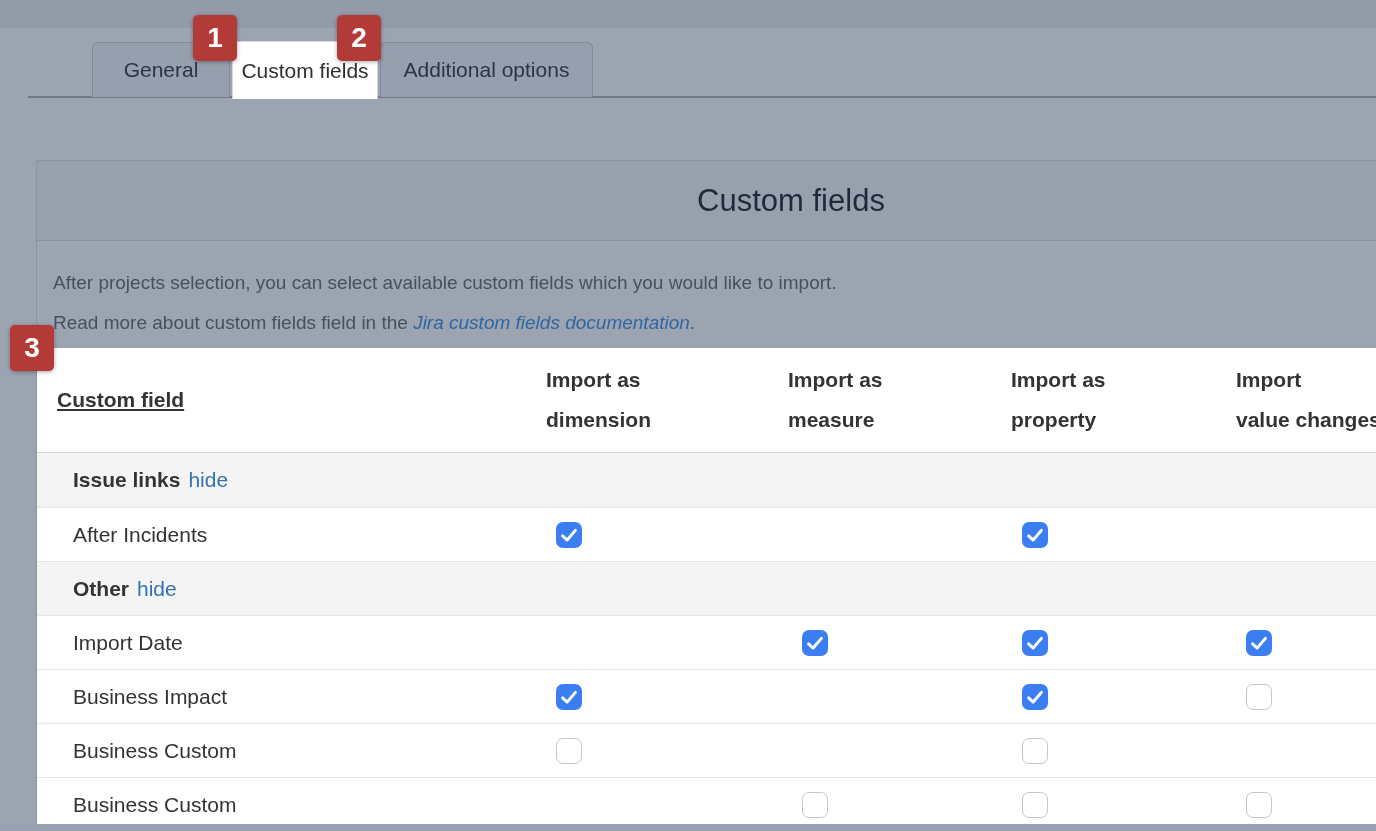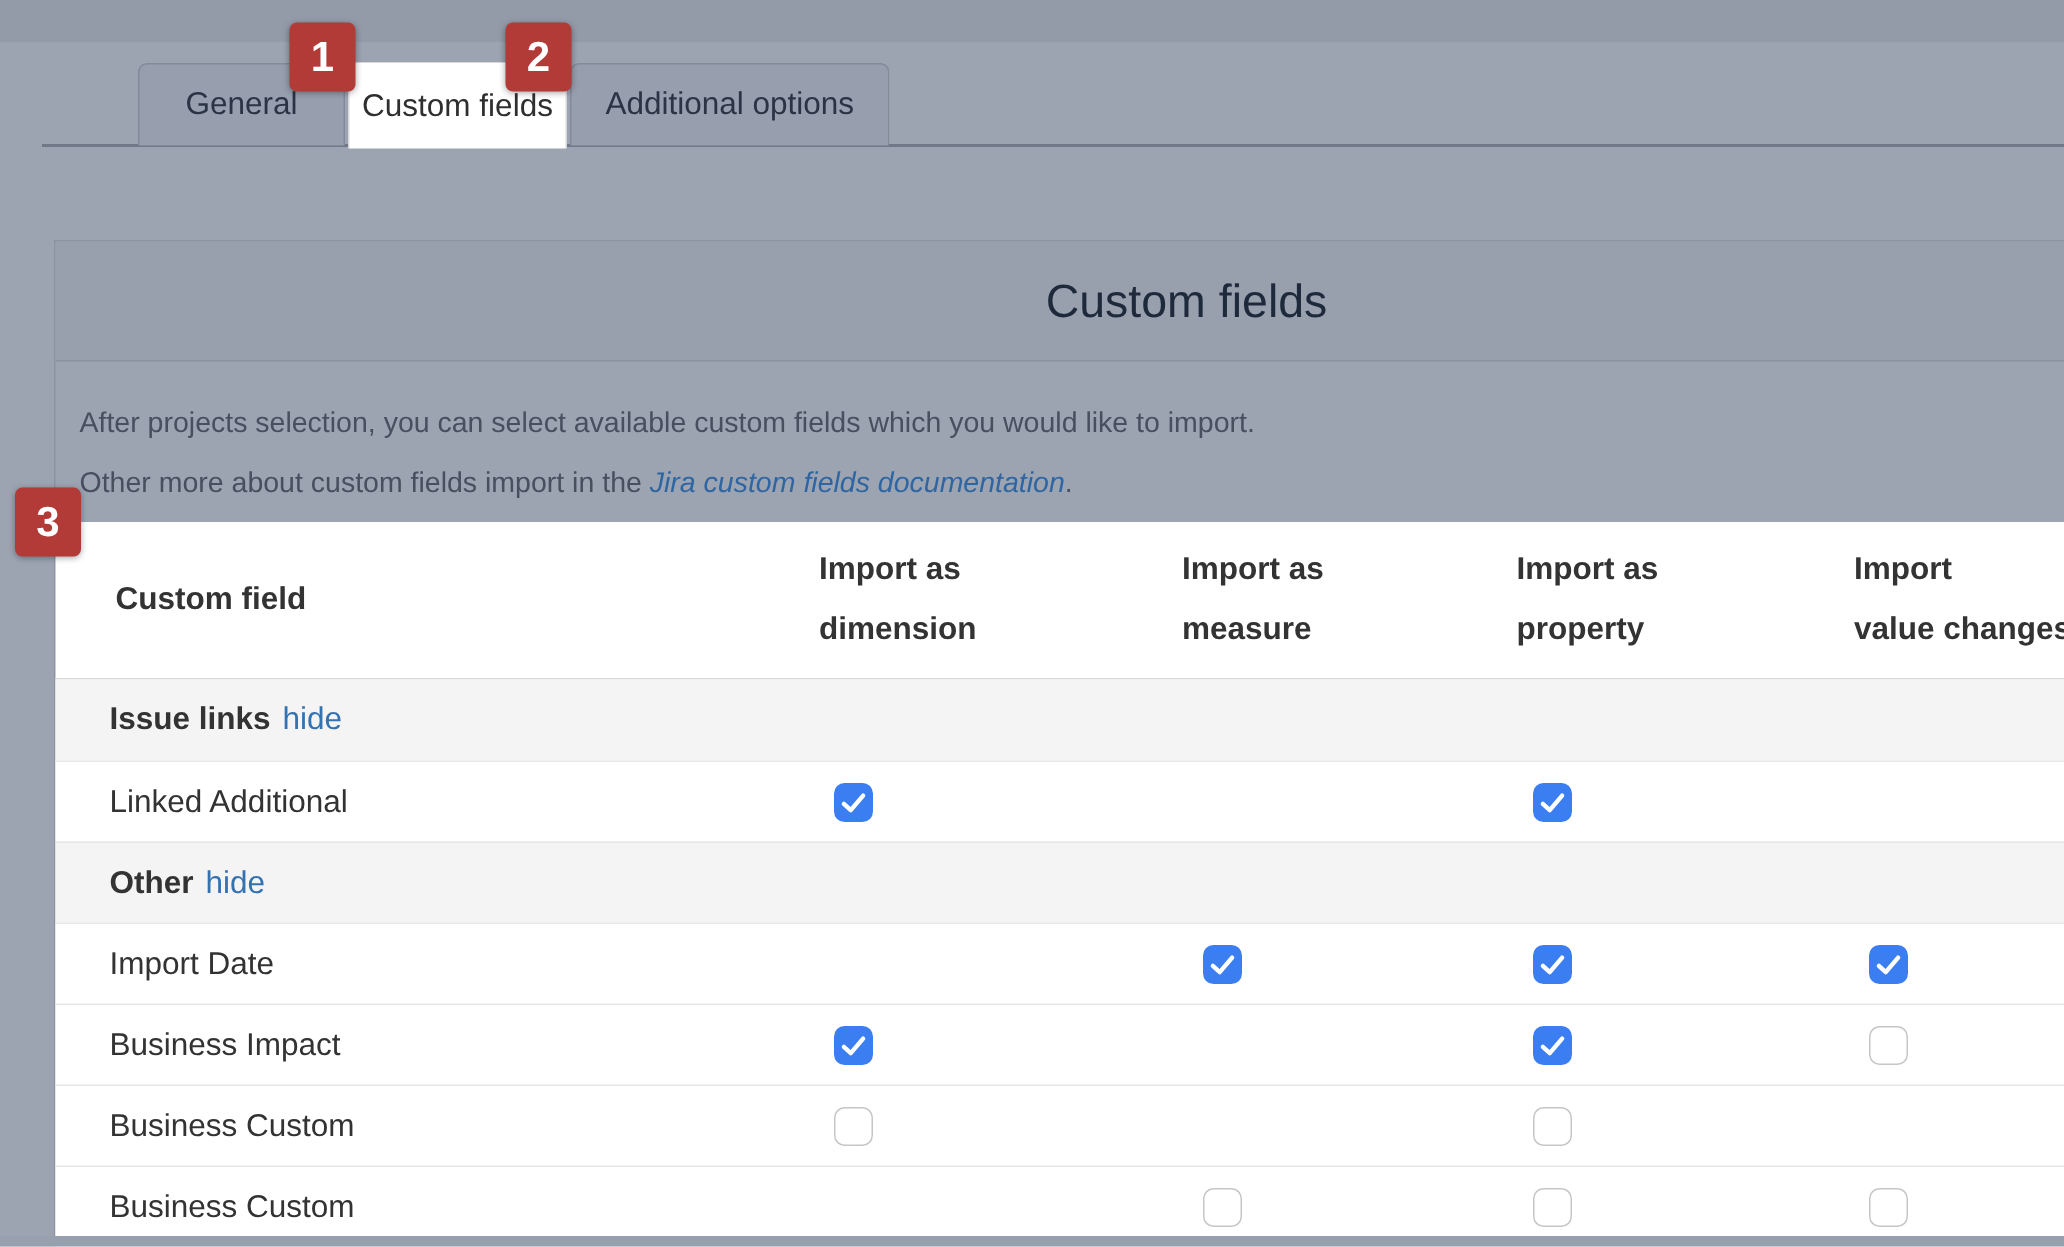--- a/index.html
+++ b/index.html
@@ -58,21 +58,21 @@
   .panel-desc{height:107px;padding:22px 16px 0 16px;font-size:19px;color:#47505f;line-height:40px;}
   .panel-desc a{color:var(--desc_link,#2f66a2);text-decoration:none;cursor:pointer;font-style:italic;}
 
   
   .cftable{background:#ffffff;width:100%;height:476px;position:relative;}
   .thead{position:relative;height:105px;border-bottom:1px solid #d9d9d9;}
   .th{
     position:absolute;font-weight:bold;font-size:21px;color:#333;
     line-height:40px;white-space:pre-line;top:50%;transform:translateY(-50%);
   }
-  .th.c0{left:40px;width:420px;}
+  .th.c0{left:20px;width:420px;text-decoration:underline;}
   .th.c1{left:509px;width:175px;}
   .th.c2{left:751px;width:175px;}
   .th.c3{left:974px;width:175px;}
   .th.c4{left:1199px;width:180px;}
 
   .trow{position:relative;height:54px;border-top:1px solid #e6e6e6;background:#fff;}
   .trow:first-child{border-top:none;}
   .trow.group{background:#f4f4f5;}
   .rlabel{
     position:absolute;left:36px;top:50%;transform:translateY(-50%);
@@ -104,21 +104,21 @@
 <div class="badge badge1">1</div>
 <div class="badge badge2">2</div>
 <div class="badge badge3">3</div>
 
 <div class="panel">
   <div class="panel-header">
     <div class="panel-title">Custom fields</div>
   </div>
   <div class="panel-desc">
     <div>After projects selection, you can select available custom fields which you would like to import.</div>
-    <div><span>Other more about custom fields import in the </span><a>Jira custom fields documentation</a><span>.</span></div>
+    <div><span>Read more about custom fields field in the </span><a>Jira custom fields documentation</a><span>.</span></div>
   </div>
   <div class="cftable">
     <div class="thead">
       <div class="th c0">Custom field</div>
       <div class="th c1">Import as
 dimension</div>
       <div class="th c2">Import as
 measure</div>
       <div class="th c3">Import as
 property</div>
@@ -133,21 +133,21 @@
           <div class="cb on" style="left: 519px;">
             <svg viewBox="0 0 24 24">
               <polyline points="5,13 10,17.5 19,7" fill="none" stroke="#ffffff" stroke-width="3.2" stroke-linecap="round" stroke-linejoin="round"></polyline>
             </svg>
           </div>
           <div class="cb on" style="left: 985px;">
             <svg viewBox="0 0 24 24">
               <polyline points="5,13 10,17.5 19,7" fill="none" stroke="#ffffff" stroke-width="3.2" stroke-linecap="round" stroke-linejoin="round"></polyline>
             </svg>
           </div>
-          <span class="rlabel">Linked Additional</span>
+          <span class="rlabel">After Incidents</span>
         </div>
         <div class="trow group">
           <span class="rlabel">Other<a class="hide-link">hide</a></span>
         </div>
         <div class="trow field">
           <div class="cb on" style="left: 765px;">
             <svg viewBox="0 0 24 24">
               <polyline points="5,13 10,17.5 19,7" fill="none" stroke="#ffffff" stroke-width="3.2" stroke-linecap="round" stroke-linejoin="round"></polyline>
             </svg>
           </div>

